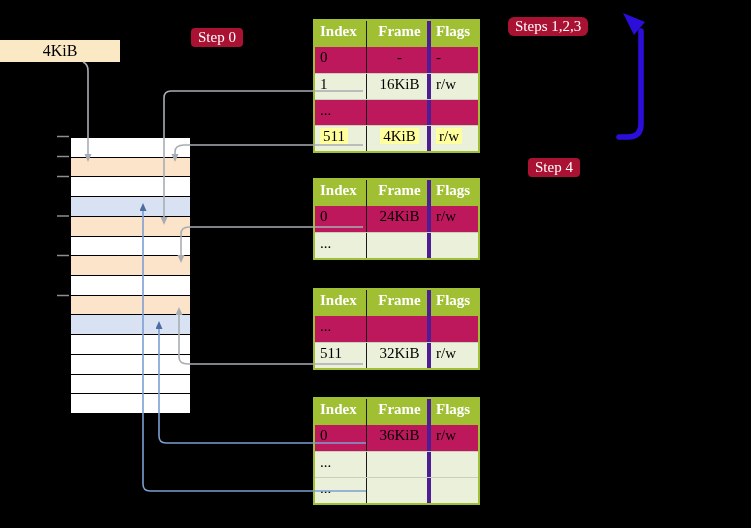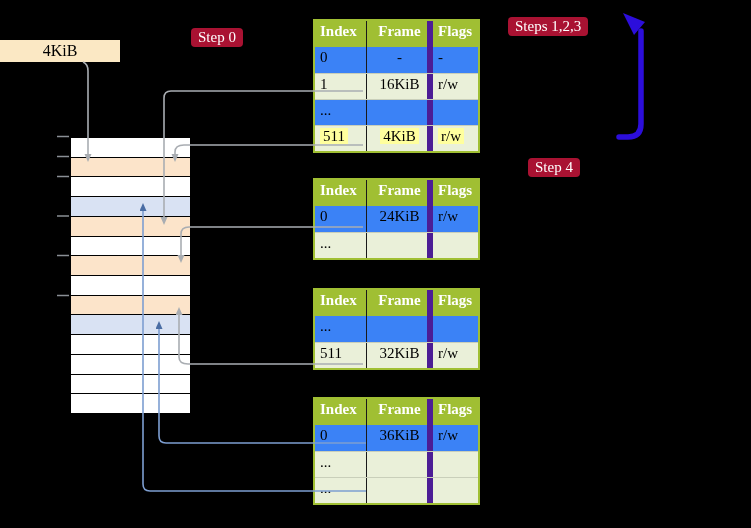--- a/index.html
+++ b/index.html
@@ -15,28 +15,28 @@
   .mrow.blue{background:var(--blue-row,#d9e2f3);}
   
   #page-size-box{position:absolute;left:0;top:40px;width:120px;height:22px;
     background:var(--box-beige,#fbe8c4);color:#000;text-align:center;line-height:22px;font-size:16px;}
   
   .badge{position:absolute;color:#fff;font-size:15px;line-height:19px;height:19px;
     padding:0 7px;border-radius:4px;background:var(--crimson,#a91232);white-space:nowrap;}
   #badge-steps1234{background:var(--blue-badge,#5222f1);border-radius:2px;height:20px;line-height:20px;}
   
   .tbl{position:absolute;left:313px;width:167px;border:2px solid var(--header-green,#a0bf33);
-    background:#3b82f6;box-sizing:border-box;}
+    background:#be185d;box-sizing:border-box;}
   .trow{display:flex;height:26px;box-sizing:border-box;}
   .trow.thead{background:var(--header-green,#a0bf33);color:#fff;font-weight:bold;}
   .tbl .trow:nth-child(n+3){border-top:1px solid #c9cfba;}
   .tcell{box-sizing:border-box;padding:2px 0 0 5px;font-size:15px;overflow:hidden;white-space:nowrap;}
   .tcell:nth-child(1){width:51px;}
   .tcell:nth-child(2){width:61px;border-left:1px solid #1a1a1a;text-align:center;}
-  .tcell:nth-child(3){flex:1;border-left:6px solid #4c1d95;}
+  .tcell:nth-child(3){flex:1;border-left:4px solid #4c1d95;}
   .trow.alt{background:var(--row-green,#eaf0d9);}
   .hl{background:var(--hl-yellow,#ffff9e);padding:0 3px;}
   
   #overlay{position:absolute;left:0;top:0;pointer-events:none;z-index:10;}
   .garrow{stroke:var(--gray-arrow,#a9adb2);stroke-width:1.6;fill:none;}
   .barrow{stroke:var(--steel-shaft,#7d9ed1);stroke-width:1.6;fill:none;}
   .bigarrow{stroke:var(--arrow-blue,#2c0edb);stroke-width:5.5;fill:none;stroke-linecap:round;}
   .tick{stroke:#8a8f95;stroke-width:1.5;}
 </style>
 </head>
@@ -61,21 +61,21 @@
       <div class="mrow white"></div>
     </div>
 
   <div id="page-size-box">
     <span>4KiB</span>
   </div>
 
   <div class="badge" style="left:191px;top:28px;">
     <span>Step 0</span>
   </div>
-  <div class="badge" style="left:508px;top:17px;">
+  <div class="badge" style="left:508px;top:17px;border-radius:6px;">
     <span>Steps 1,2,3</span>
   </div>
   <div class="badge" style="left:520px;top:158px;margin-left:8px;">
     <span>Step 4</span>
   </div>
 
   <div class="tbl" style="top:19px;">
       <div class="trow thead">
         <div class="tcell">Index</div>
         <div class="tcell">Frame</div>

